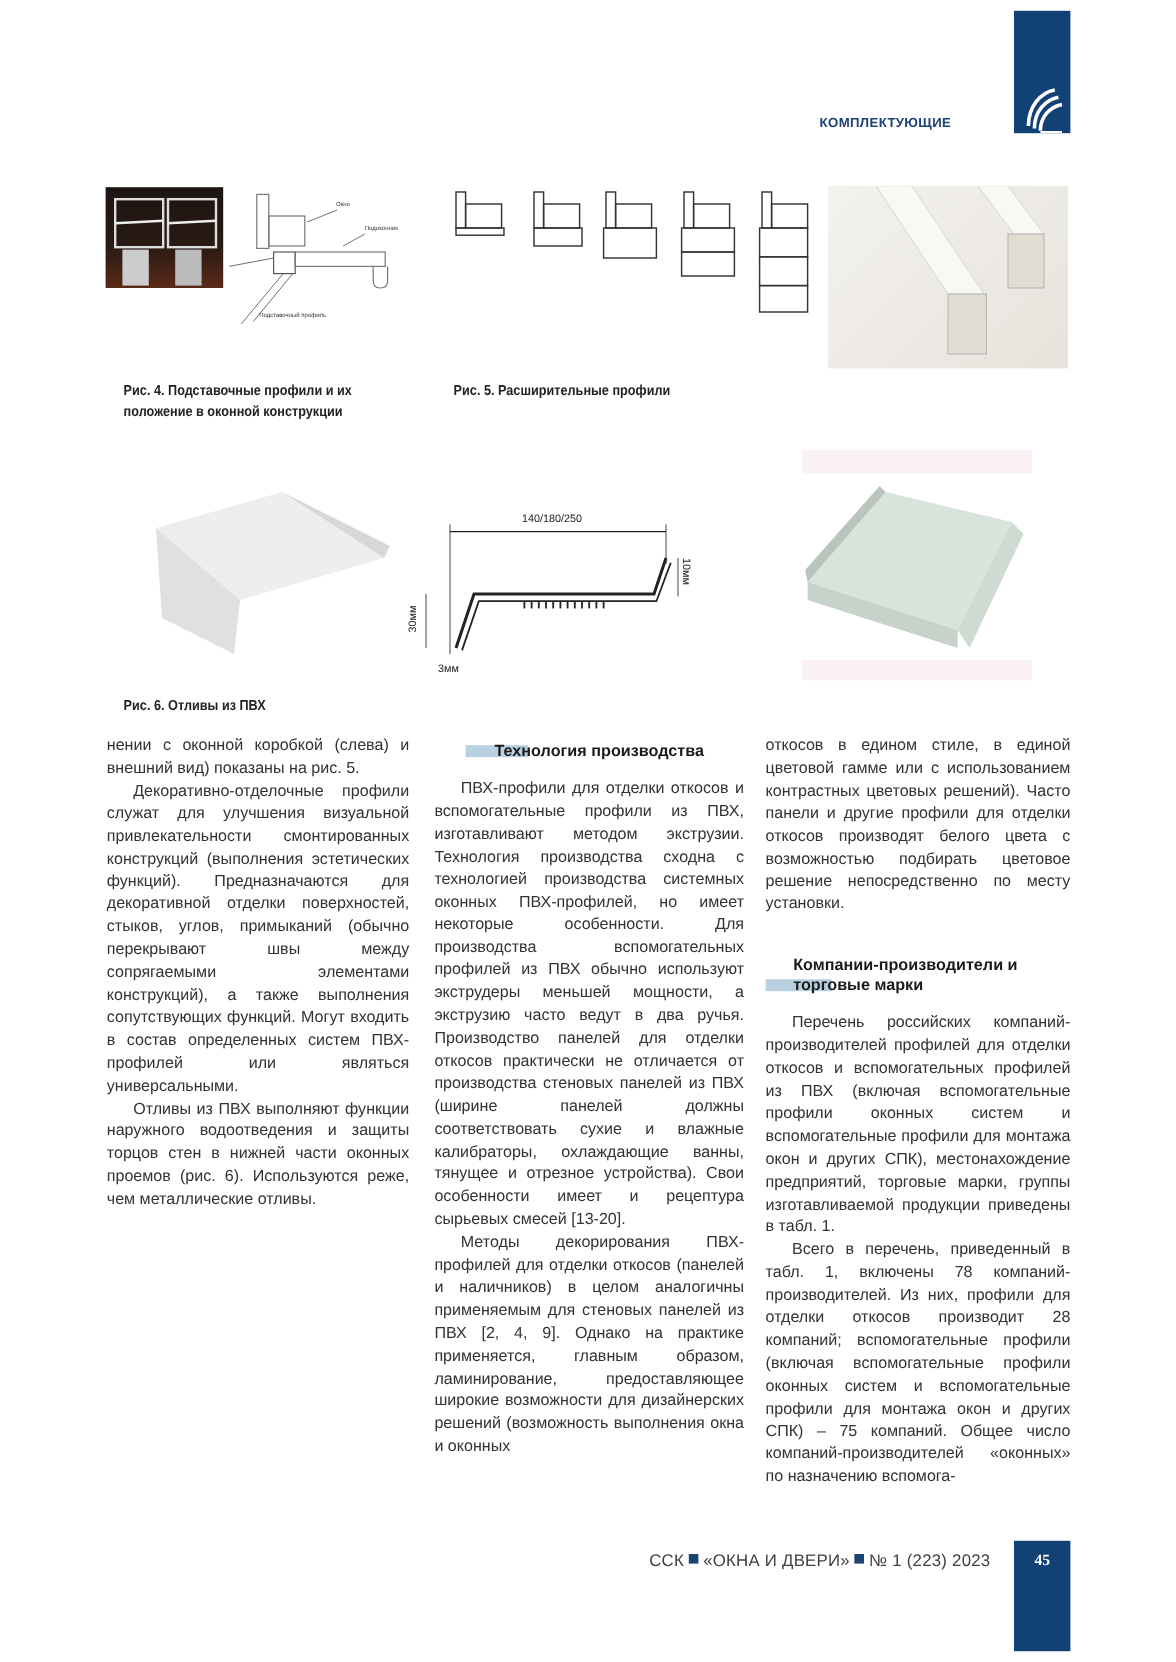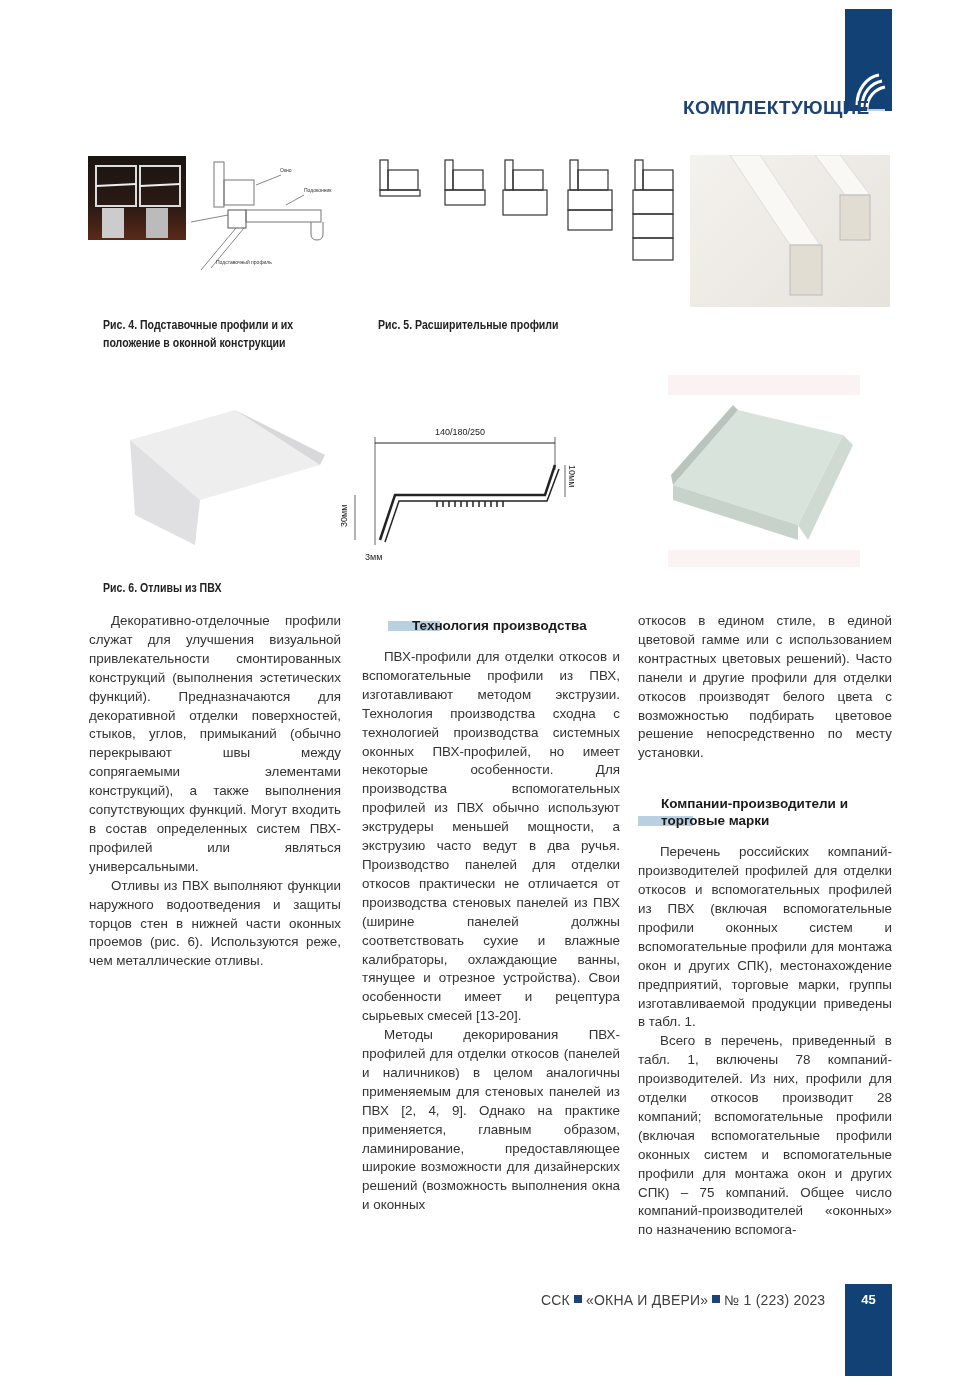--- a/index.html
+++ b/index.html
@@ -1,37 +1,37 @@
 <!DOCTYPE html>
 <html><head>
 <meta charset="utf-8">
 <style>
   html, body { margin: 0; padding: 0; background: #ffffff; }
   body { width: 980px; height: 1385px; position: relative; overflow: hidden;
          font-family: "Liberation Sans", sans-serif; color: #222; }
 
   .blue-tab-top { position: absolute; left: 845px; top: 9px; width: 47px; height: 102px; background: #124176; }
   .blue-tab-top svg { position: absolute; left: 4px; top: 60px; }
-  .section-label { position: absolute; left: 683px; top: 97px; font-size: 19px; font-weight: bold;
+  .section-label { position: absolute; left: 683px; top: 97px; font-size: 11px; font-weight: bold;
                    color: #1d4275; letter-spacing: 0.3px; }
 
   .fig { position: absolute; }
   .caption { position: absolute; font-family: "Liberation Sans", sans-serif; font-weight: bold;
              font-size: 12px; color: #222; line-height: 18px; transform: scaleX(0.88); transform-origin: left top; }
 
   .col { position: absolute; font-size: 13.4px; line-height: 18.9px; color: #333; text-align: justify; }
   .col p { margin: 0; text-indent: 22px; hyphens: manual; }
   .col p.noindent { text-indent: 0; }
   .heading { position: relative; font-weight: bold; font-size: 13.5px; color: #1a1a1a; margin: 0 0 14px 0; padding-left: 30px; line-height: 17px; }
   .heading .bar { position: absolute; left: 0; width: 85px; height: 10px; background: #b9d0e0; z-index: 0; }
   .heading span.t { position: relative; z-index: 1; }
 
   .footer { position: absolute; left: 541px; top: 1292px; font-size: 14px; color: #404040; letter-spacing: 0.2px; }
   .footer .sq { display: inline-block; width: 8px; height: 8px; background: #1d4275; margin: 0 4px 2px 4px; }
-  .blue-tab-bottom { position: absolute; left: 845px; top: 1284px; width: 47px; height: 92px; background: #124176; }
+  .blue-tab-bottom { position: absolute; left: 845px; top: 1284px; width: 47px; height: 92px; background: #124176; font-family: Liberation Serif, serif; }
   .page-num { position: absolute; left: 0; width: 47px; top: 8px; text-align: center; color: #fff; font-weight: bold; font-size: 13px; }
 </style>
 </head>
 <body>
 
 <div class="blue-tab-top">
   <svg width="38" height="44" viewBox="0 0 38 44">
     <path d="M8 36 C 8 20, 18 8, 30 6" stroke="#fff" stroke-width="3" fill="none"></path>
     <path d="M13 38 C 13 24, 22 14, 33 12" stroke="#fff" stroke-width="3" fill="none"></path>
     <path d="M18 40 C 18 28, 26 20, 36 18" stroke="#fff" stroke-width="3" fill="none"></path>
@@ -148,20 +148,21 @@
     <rect x="0" y="175" width="192" height="17" fill="#fbf3f3"></rect>
     <polygon points="5,110 70,35 175,60 130,150" fill="#d8e3dc"></polygon>
     <polygon points="5,110 130,150 130,165 5,125" fill="#c6d2ca"></polygon>
     <polygon points="65,30 70,35 5,110 3,100" fill="#b8c4bc"></polygon>
     <polygon points="175,60 185,70 140,165 130,150" fill="#cfdad2"></polygon>
   </svg>
 </div>
 <div class="caption" style="left:103px; top:579px;">Рис. 6. Отливы из ПВХ</div>
 
 <div class="col" style="left:89px; top:612px; width:252px;">
+  <p class="noindent">нении с оконной коробкой (слева) и внешний вид) показаны на рис. 5.</p>
   <p>Декоративно-отделочные профили служат для улучшения визуальной привлекательности смонтированных конструкций (выполнения эстетических функций). Предназначаются для декоративной отделки поверхностей, стыков, углов, примыканий (обычно перекрывают швы между сопрягаемыми элементами конструкций), а также выполнения сопутствующих функций. Могут входить в состав определенных систем ПВХ-профилей или являться универсальными.</p>
   <p>Отливы из ПВХ выполняют функции наружного водоотведения и защиты торцов стен в нижней части оконных проемов (рис. 6). Используются реже, чем металлические отливы.</p>
 </div>
 
 <div class="col" style="left:362px; top:617px; width:258px;">
   <div class="heading" style="padding-left:24px;margin-left:26px;">
     <div class="bar" style="top:4px; width:52px;"></div>
     <span class="t">Технология производства</span>
   </div>
   <p>ПВХ-профили для отделки откосов и вспомогательные профили из ПВХ, изготавливают методом экструзии. Технология производства сходна с технологией производства системных оконных ПВХ-профилей, но имеет некоторые особенности. Для производства вспомогательных профилей из ПВХ обычно используют экструдеры меньшей мощности, а экструзию часто ведут в два ручья. Производство панелей для отделки откосов практически не отличается от производства стеновых панелей из ПВХ (ширине панелей должны соответствовать сухие и влажные калибраторы, охлаждающие ванны, тянущее и отрезное устройства). Свои особенности имеет и рецептура сырьевых смесей [13-20].</p>

